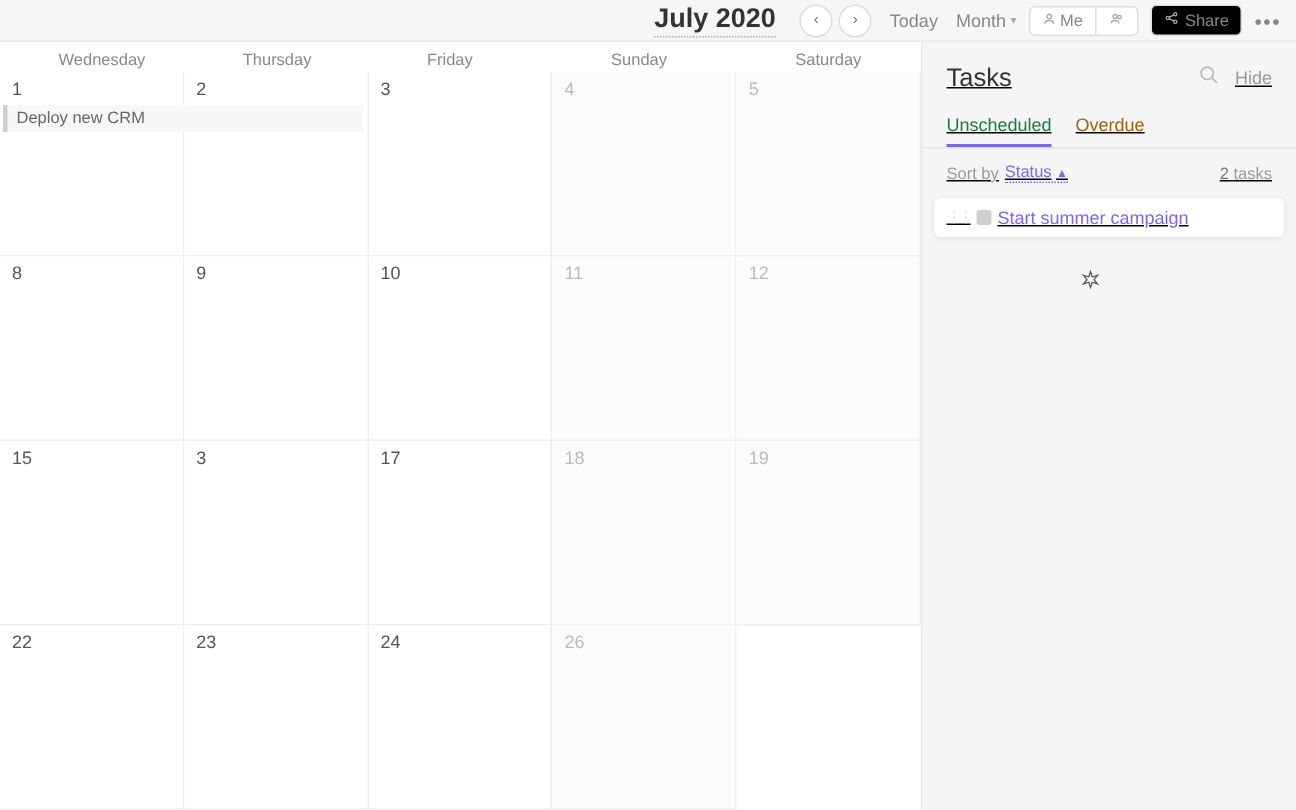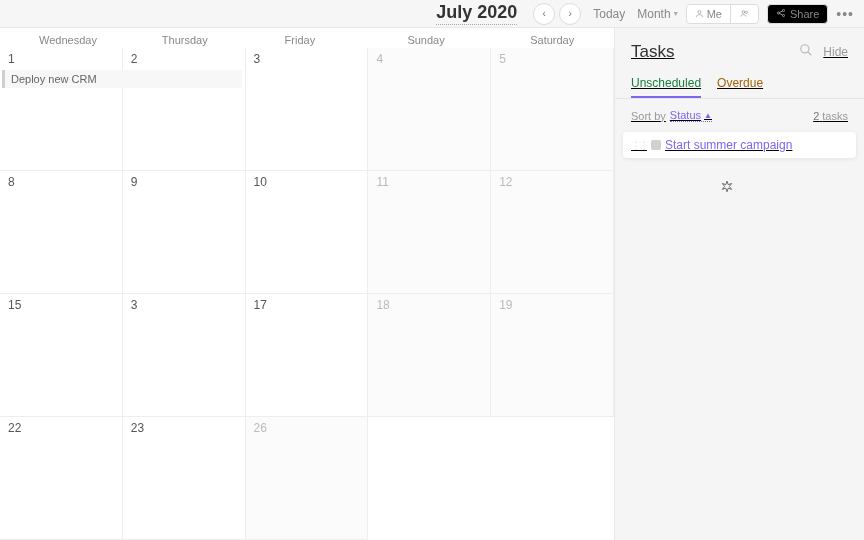--- a/index.html
+++ b/index.html
@@ -180,20 +180,23 @@
               <div class="daynum">19</div>
             </div>
           </div>
           <div class="week">
             <div class="day">
               <div class="daynum">22</div>
             </div>
             <div class="day">
               <div class="daynum">23</div>
             </div>
+            <div class="day">
+              <div class="daynum">24</div>
+            </div>
             <div class="day weekend">
               <div class="daynum">26</div>
             </div>
           </div>
         </div>
     </div>
 
     <div class="sidebar">
       <div class="sidebar-head">
         <span class="sidebar-title">Tasks</span>

